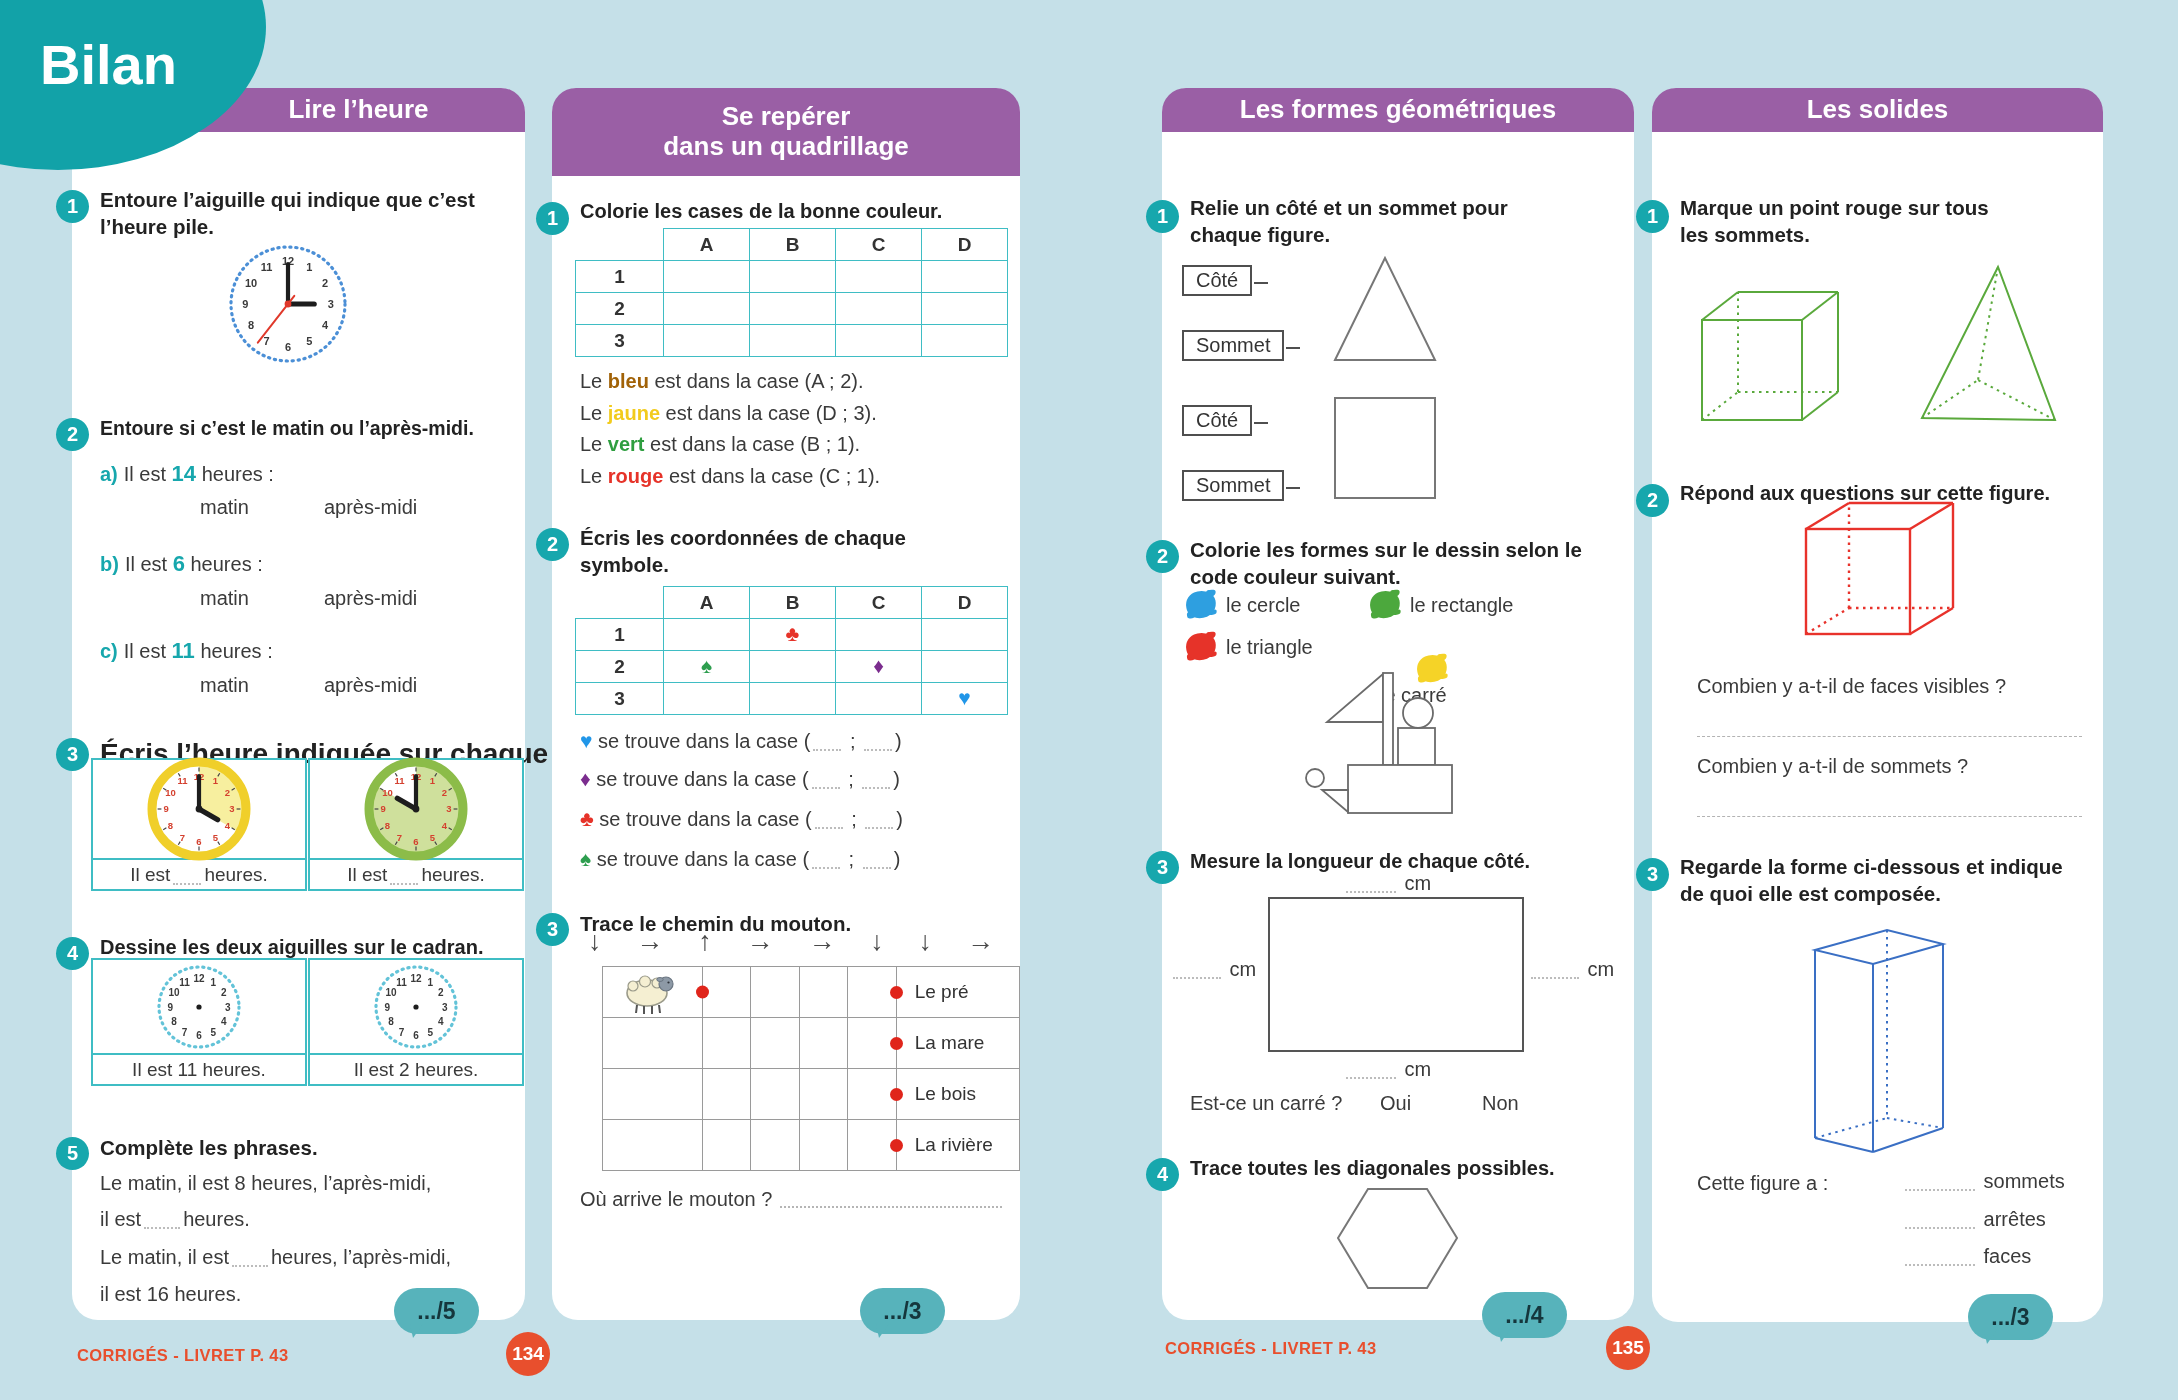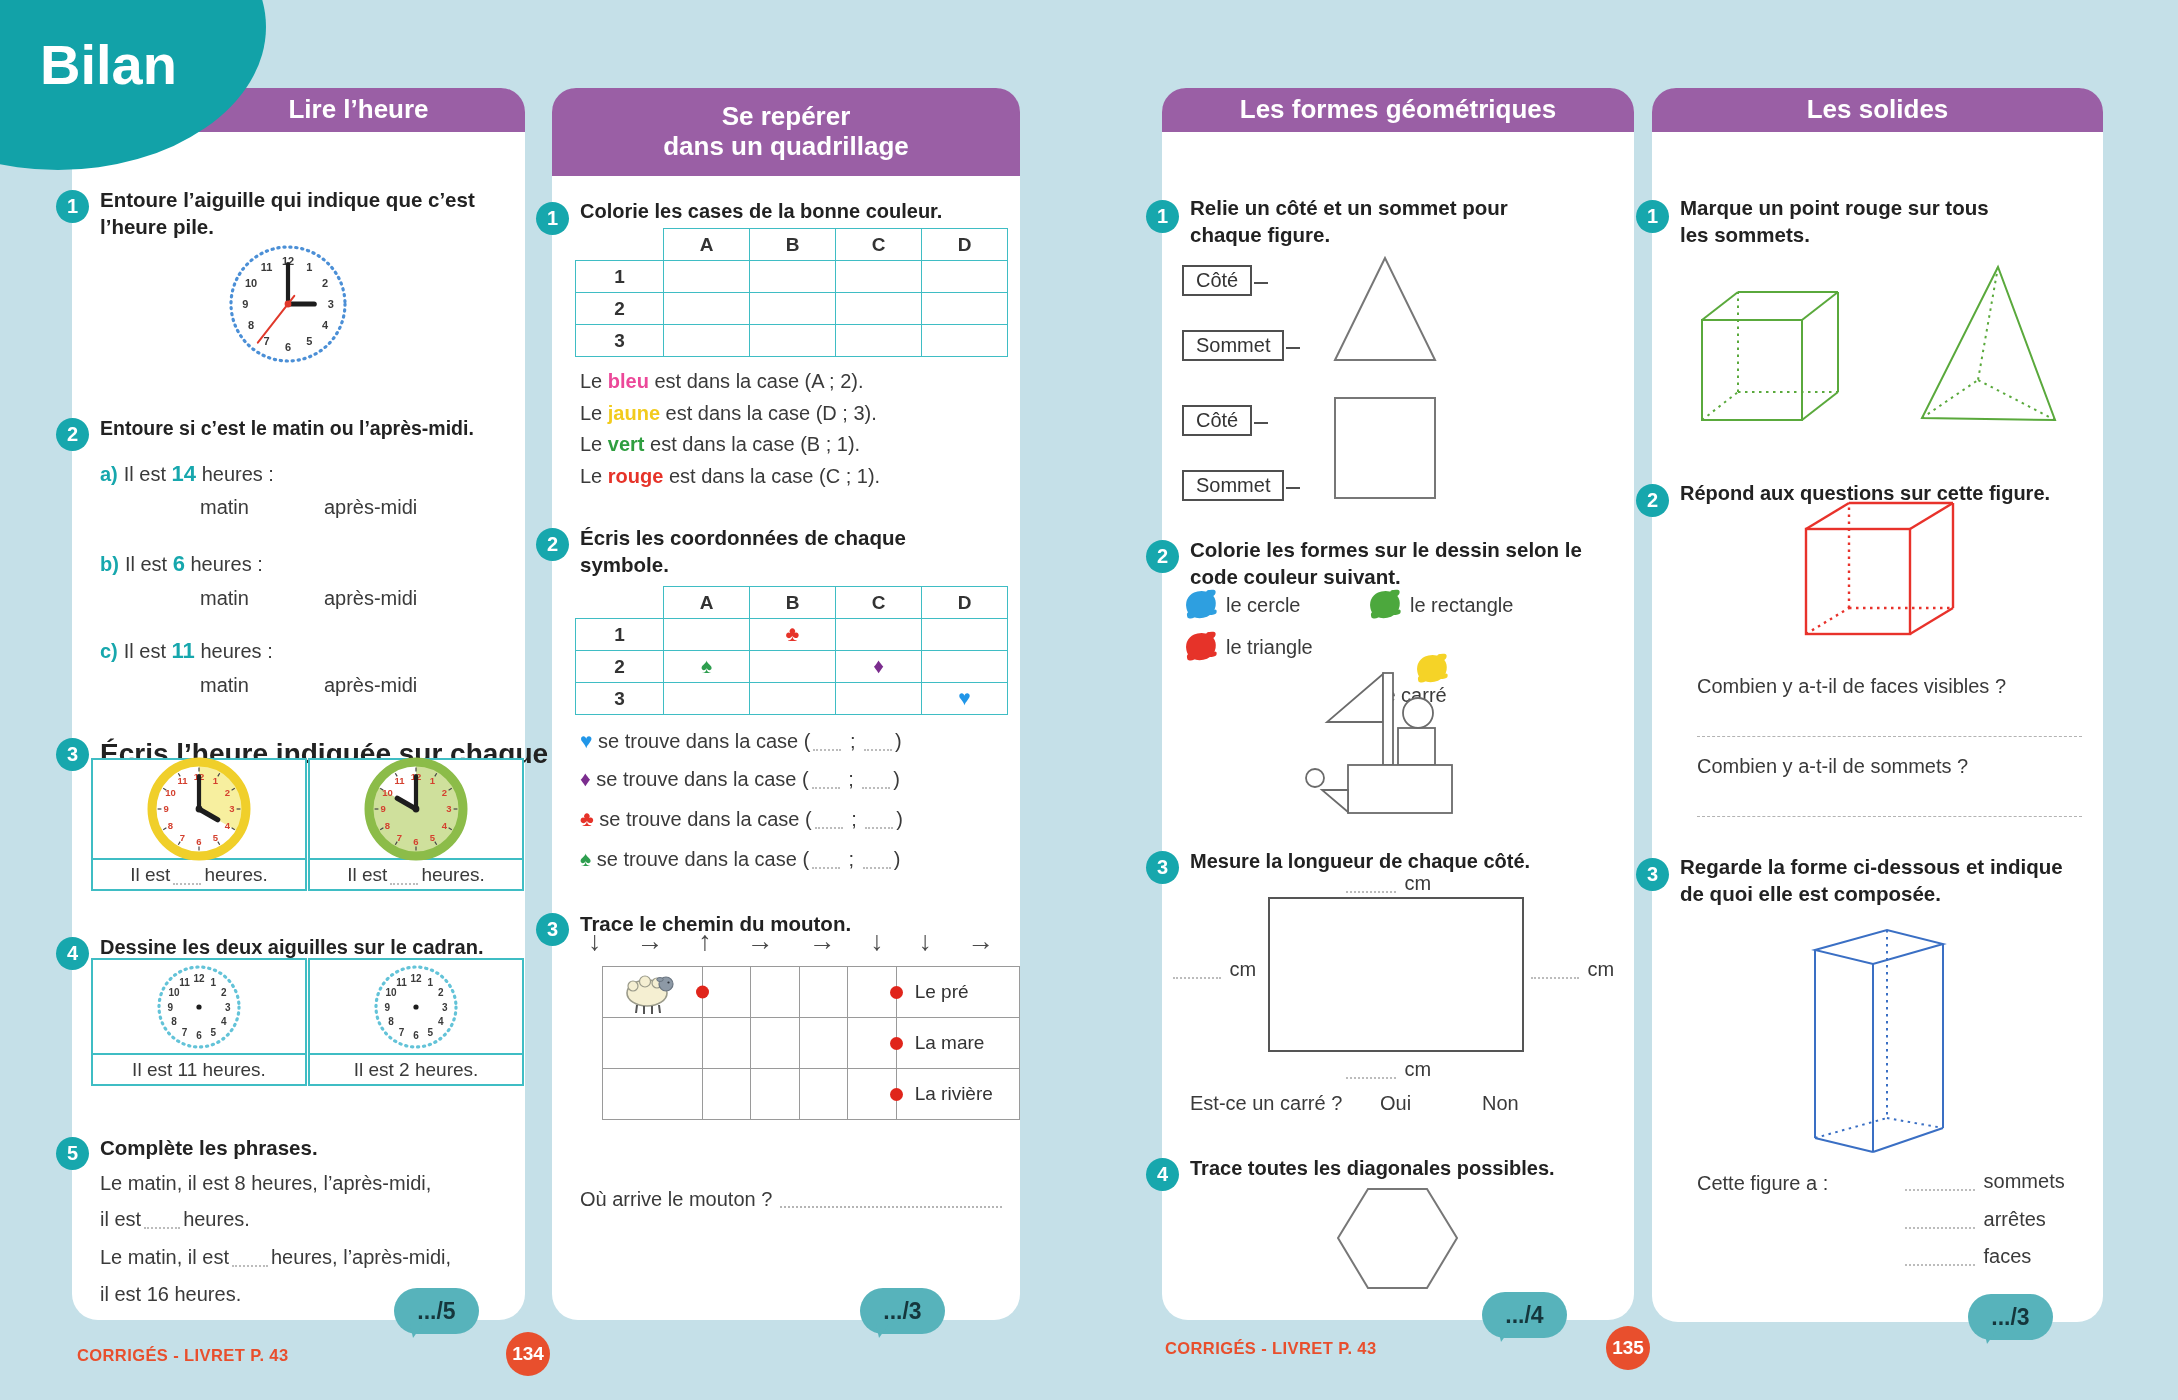--- a/index.html
+++ b/index.html
@@ -305,21 +305,21 @@
         <tr>
             <td>3</td>
             <td></td>
             <td></td>
             <td></td>
             <td></td>
           </tr>
       </tbody>
     </table>
     <div class="b" style="top:280px;left:28px;">
-      <span>Le </span><span class="cw" style="color: #ec4899;">bleu</span><span> est dans la case (A ; 2).</span>
+      <span>Le </span><span class="cw" style="color: #a16207;">bleu</span><span> est dans la case (A ; 2).</span>
     </div>
     <div class="b" style="top:312px;left:28px;">
       <span>Le </span><span class="cw" style="color: rgb(242, 203, 29);">jaune</span><span> est dans la case (D ; 3).</span>
     </div>
     <div class="b" style="top:343px;left:28px;">
       <span>Le </span><span class="cw" style="color: rgb(46, 158, 63);">vert</span><span> est dans la case (B ; 1).</span>
     </div>
     <div class="b" style="top:375px;left:28px;">
       <span>Le </span><span class="cw" style="color: rgb(230, 51, 41);">rouge</span><span> est dans la case (C ; 1).</span>
     </div>
@@ -445,20 +445,33 @@
         </tr>
         <tr>
           <td></td>
             <td></td>
             <td></td>
             <td></td>
             <td></td>
           <td>
               <span class="lblcell">
                 <span class="rdot" style="margin-left:-7px;margin-right:12px;"></span>
+                <span>Le bois</span>
+              </span>
+            </td>
+        </tr>
+        <tr>
+          <td></td>
+            <td></td>
+            <td></td>
+            <td></td>
+            <td></td>
+          <td>
+              <span class="lblcell">
+                <span class="rdot" style="margin-left:-7px;margin-right:12px;"></span>
                 <span>La rivière</span>
               </span>
             </td>
         </tr>
       </tbody>
     </table>
     <div class="b" style="top:1098px;left:28px;right:18px;display:flex;align-items:flex-end;">
       <span>Où arrive le mouton ?</span>
         <span class="dotline"></span>
     </div>

